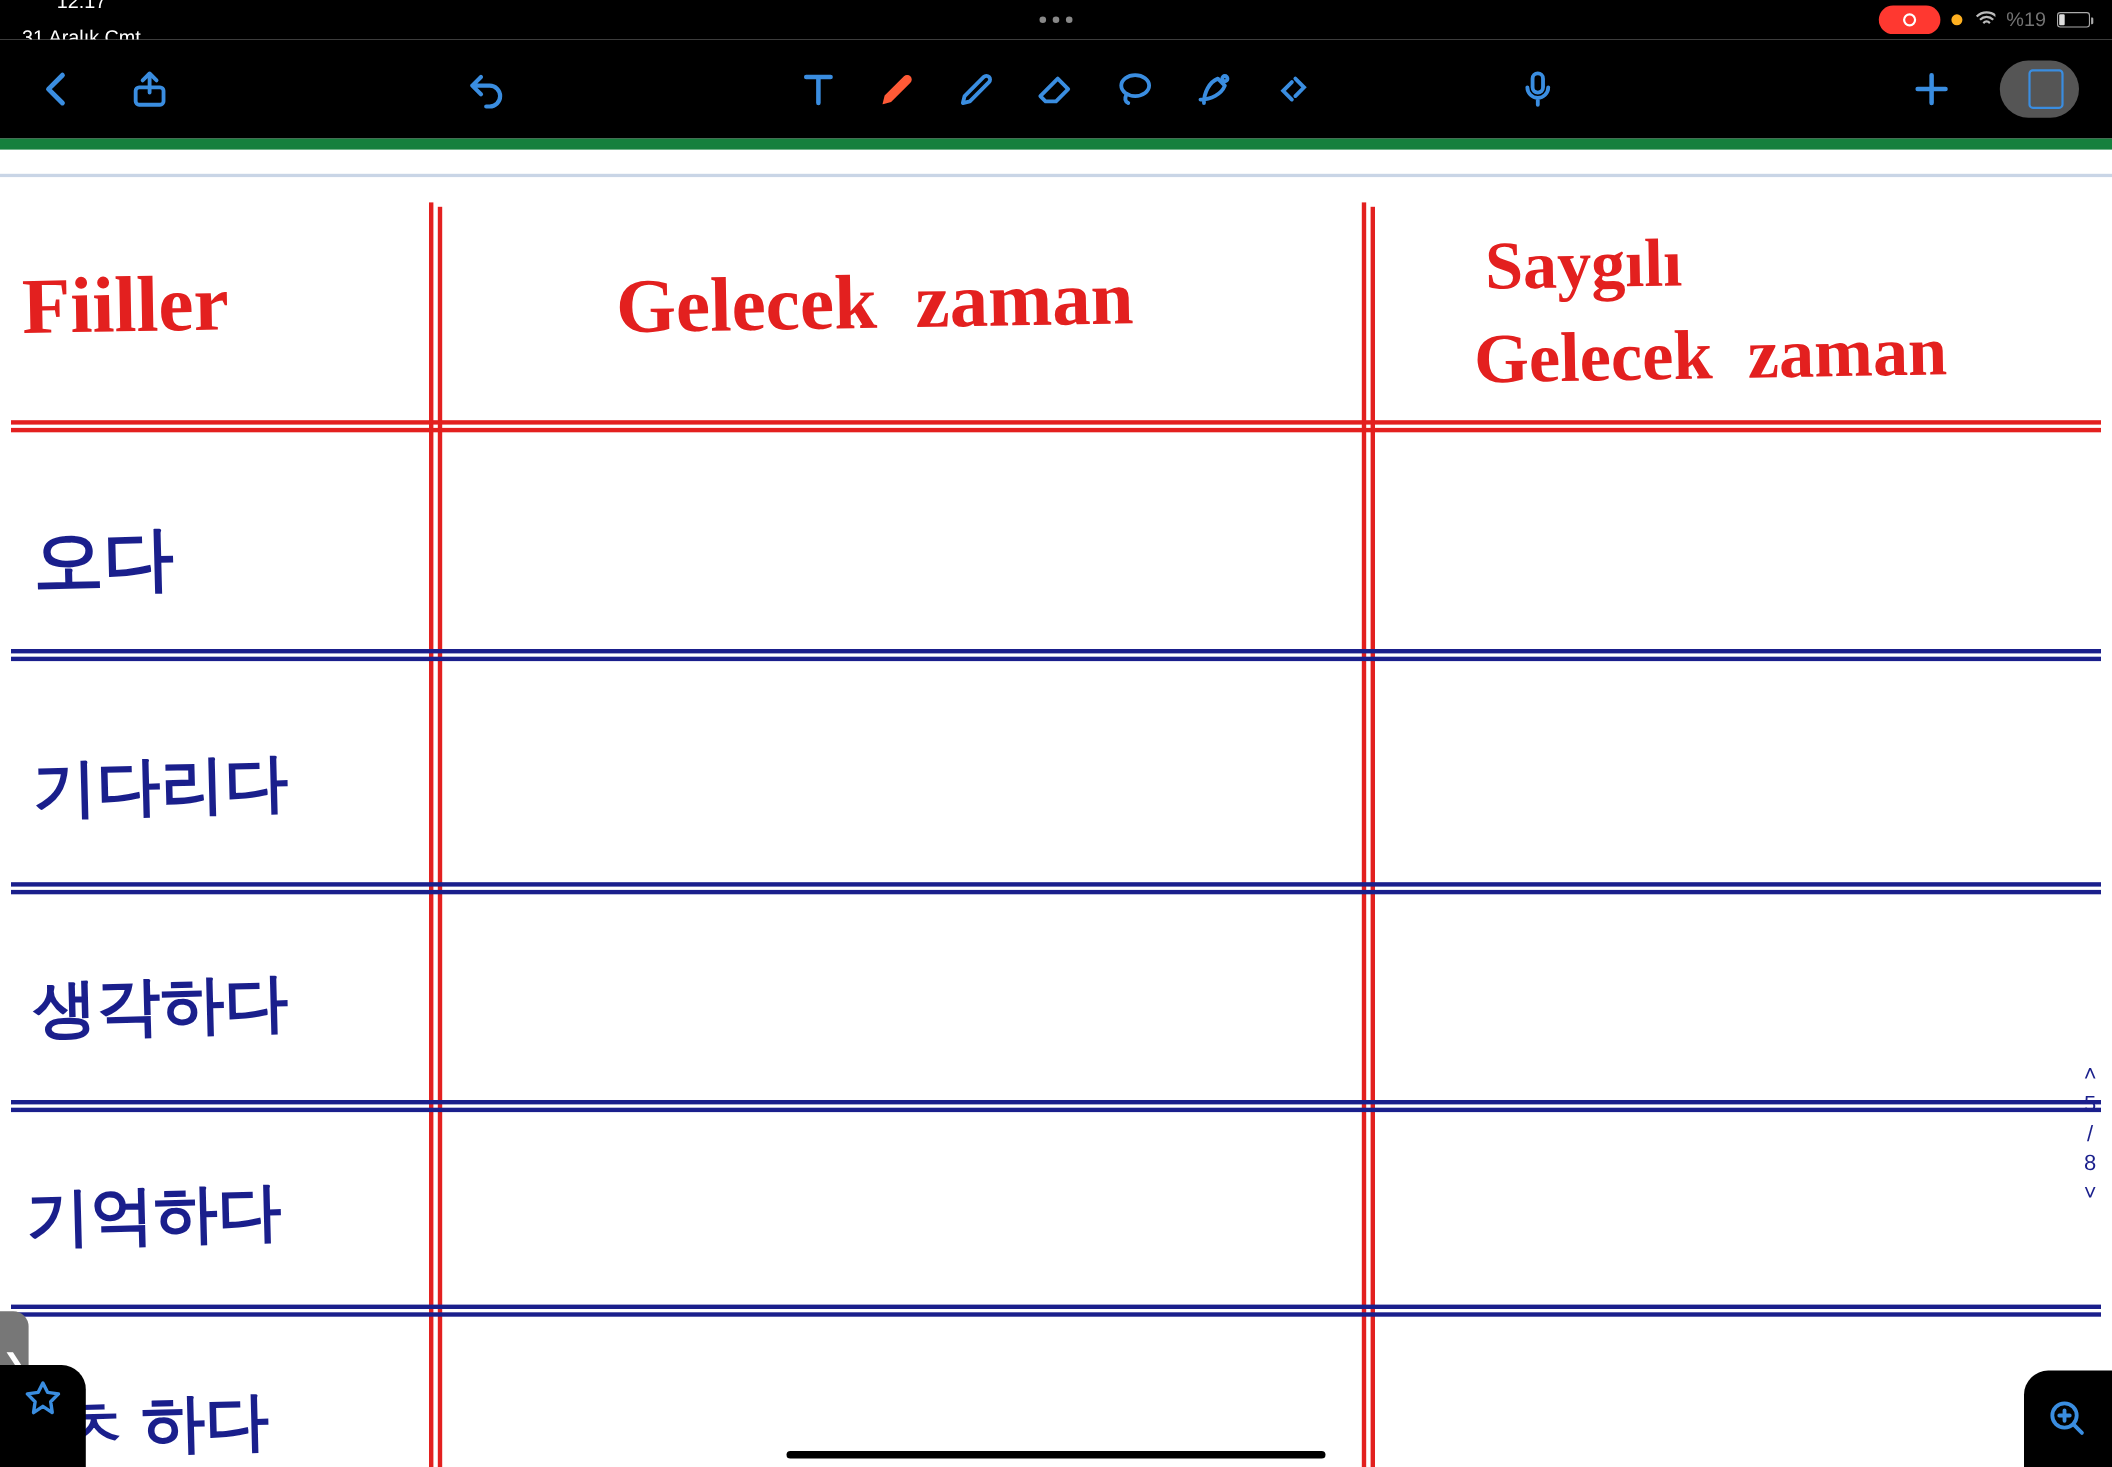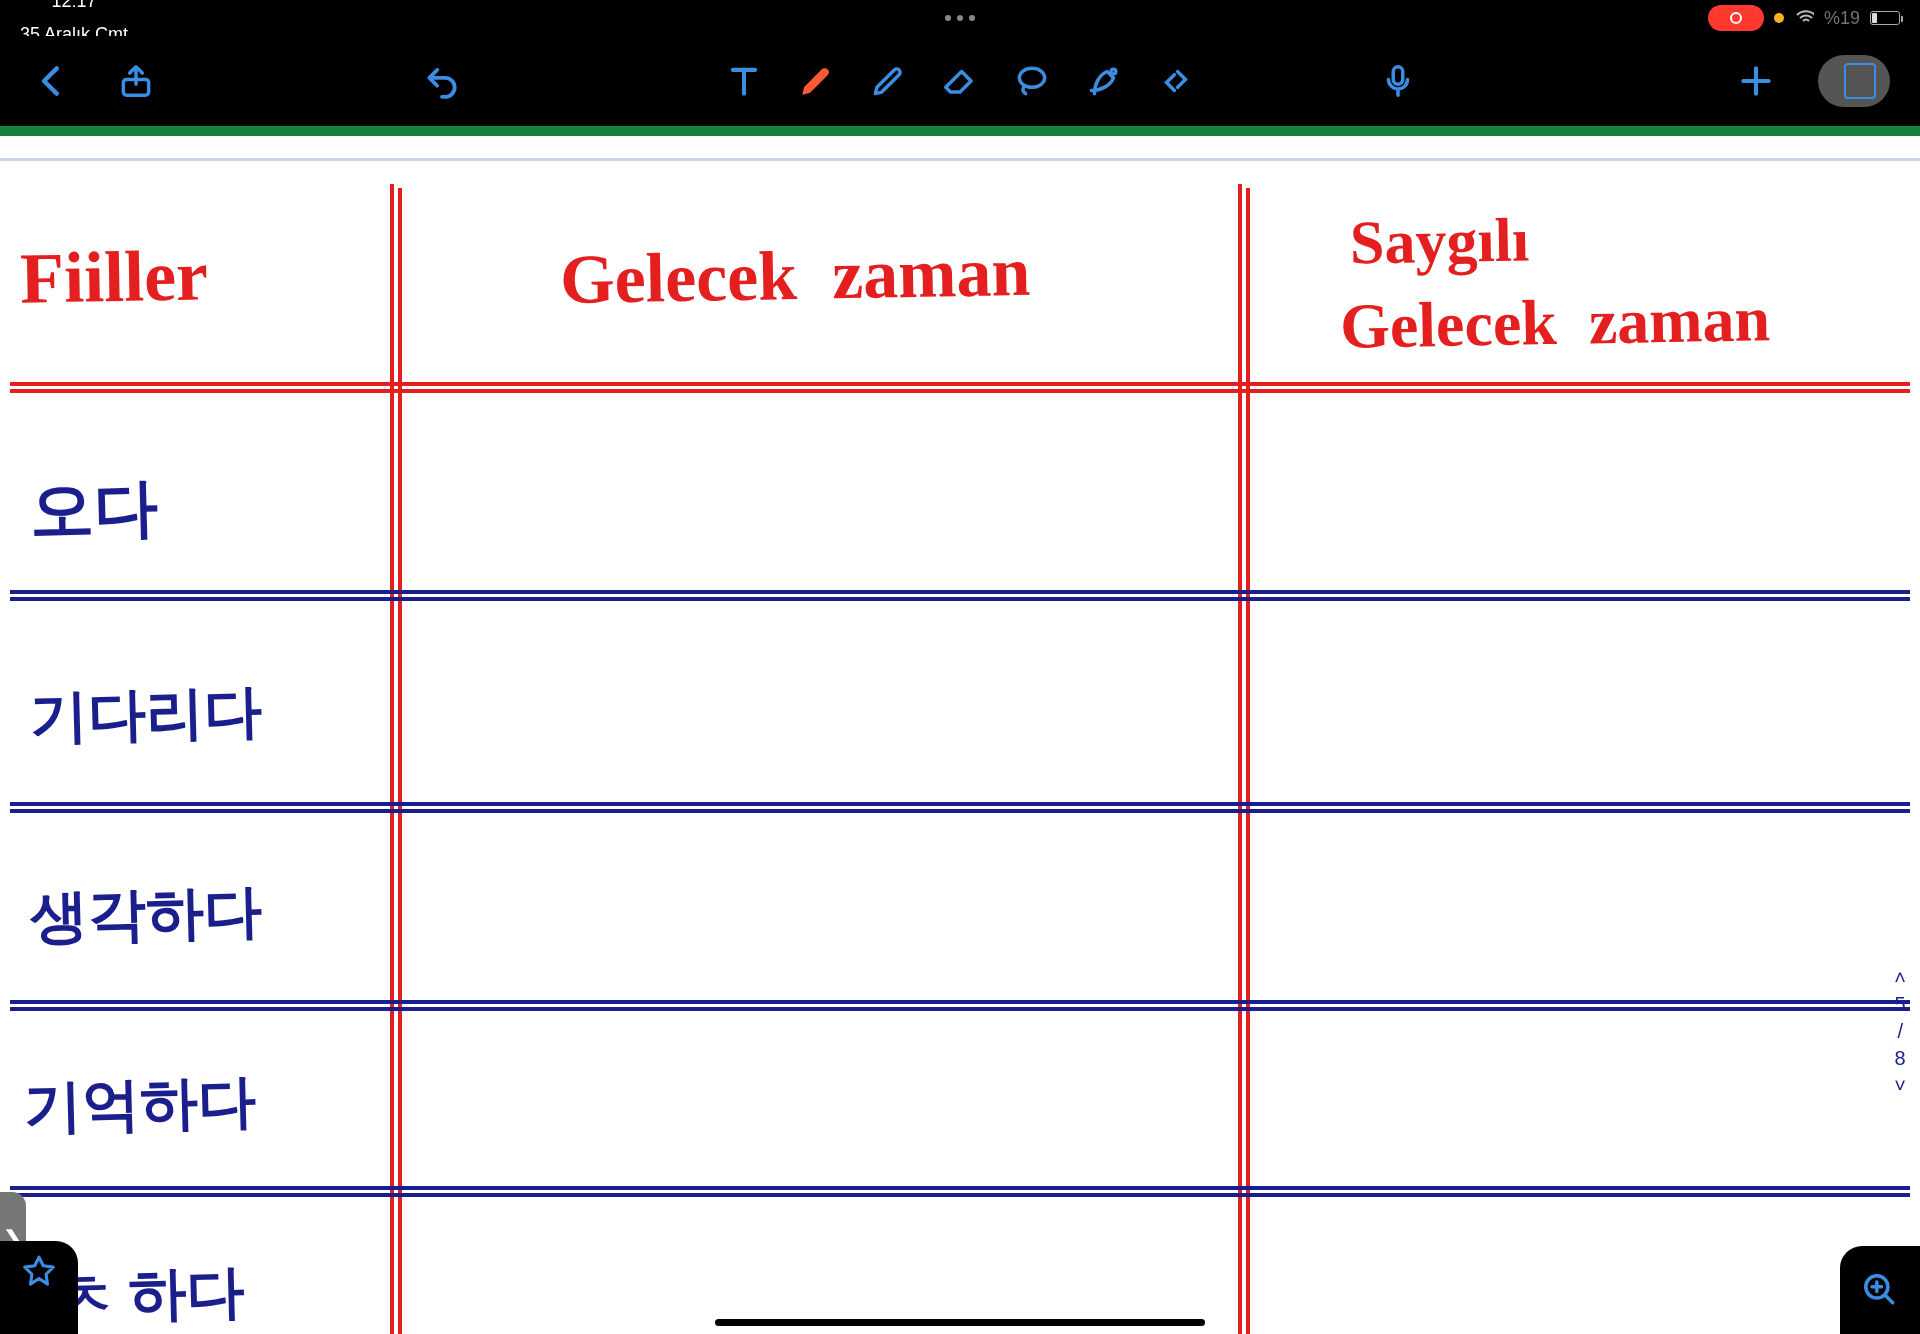--- a/index.html
+++ b/index.html
@@ -131,21 +131,21 @@
     position: absolute; left: 50%; transform: translateX(-50%);
     bottom: 8px; width: 490px; height: 7px; border-radius: 4px; background: #000;
   }
 </style>
 </head>
 <body>
 
 <div class="status-bar">
   <div class="status-left">
     <span>12:17</span>
-    <span>35 Aralık Cmt</span>
+    <span>31 Aralık Cmt</span>
   </div>
   <div class="status-center">
     <span class="dot"></span>
     <span class="dot"></span>
     <span class="dot"></span>
   </div>
   <div class="status-right">
     <span class="rec-pill">
         <span class="rec-dot"></span>
       </span>

